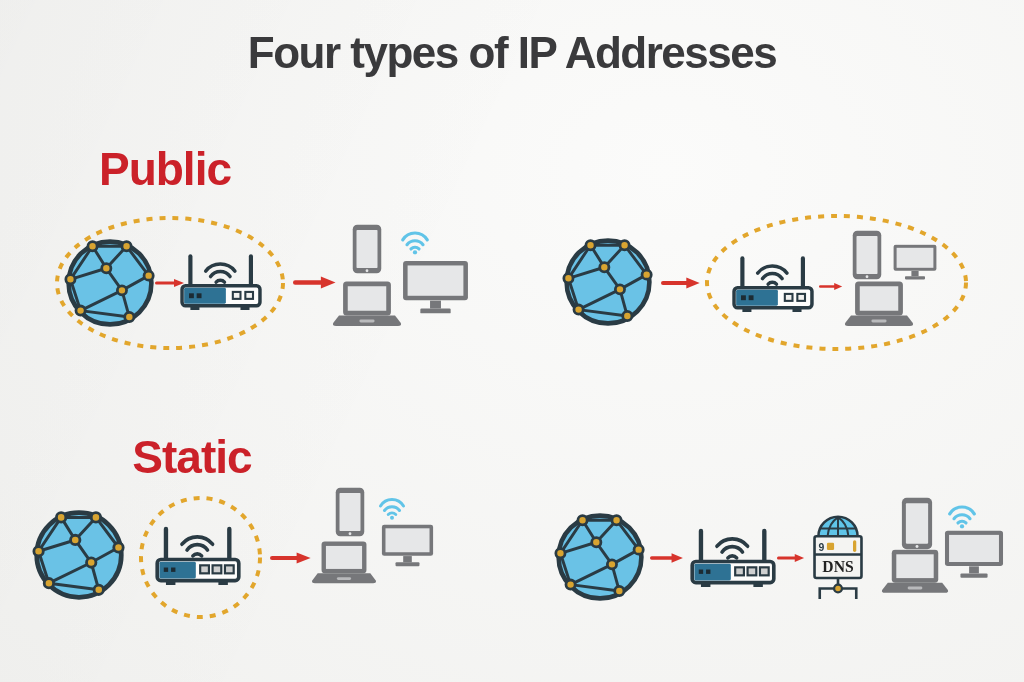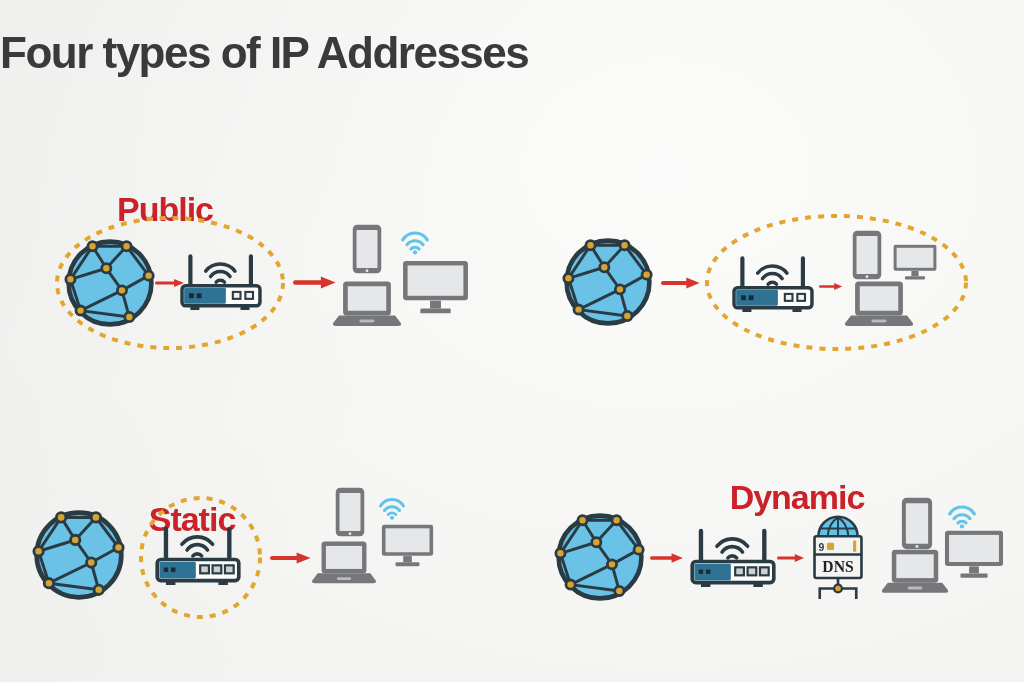--- a/index.html
+++ b/index.html
@@ -15,28 +15,27 @@
     font-family:"Liberation Sans",sans-serif;
     background:
       linear-gradient(115deg, rgba(0,0,0,0.018), rgba(0,0,0,0) 45%),
       radial-gradient(ellipse at 65% 25%, rgba(255,255,255,0.55), rgba(0,0,0,0.02)),
       var(--background);
   }
   #canvas{position:relative;width:1024px;height:682px;}
   .section{position:absolute;inset:0;}
   .abs{position:absolute;}
   .page-title{
-    position:absolute;left:0;top:28px;width:100%;text-align:left;
+    position:absolute;left:0;top:28px;width:100%;text-align:center;
     font-size:44px;font-weight:700;letter-spacing:-1.5px;color:var(--title-text);
   }
   .sec-label{
     position:absolute;transform:translateX(-50%);
-    font-size:34px;font-weight:700;letter-spacing:-1px;color:var(--label-text);
+    font-size:46px;font-weight:700;letter-spacing:-1px;color:var(--label-text);
     white-space:nowrap;
-    margin-top:48px;
   }
   svg{display:block;overflow:visible;}
 </style>
 </head>
 <body>
 
 <svg width="0" height="0" style="position:absolute" aria-hidden="true">
   <defs>
     <symbol id="sym-globe" viewBox="0 0 100 100">
       <circle cx="50" cy="50" r="45" fill="var(--globe-fill)" stroke="var(--dark-outline)" stroke-width="5"></circle>
@@ -195,21 +194,21 @@
       </svg>
     <svg class="abs" style="left:893px;top:244px" width="44" height="38" viewBox="0 0 110 94">
         <use href="#sym-monitor"></use>
       </svg>
     <svg class="abs" style="left:844px;top:281px" width="70" height="49" viewBox="0 0 120 84">
         <use href="#sym-laptop"></use>
       </svg>
   </div>
 
   <div class="section">
-    <div class="sec-label" style="left:192px;top:452px">Static</div>
+    <div class="sec-label" style="left:192px;top:430px">Static</div>
     <svg class="abs" style="left:137px;top:494px" width="127" height="127">
       <circle cx="63.5" cy="63.5" r="59.5" fill="none" stroke="var(--highlight)" stroke-width="4" stroke-dasharray="6 7"></circle>
     </svg>
     <svg class="abs" style="left:32px;top:508px" width="94" height="94" viewBox="0 0 100 100">
         <use href="#sym-globe"></use>
       </svg>
     <svg class="abs" style="left:154px;top:518px" width="88" height="67" viewBox="0 0 120 92">
         <use href="#sym-router-b"></use>
       </svg>
     <svg class="abs" style="left:270px;top:551px" width="42" height="14" viewBox="0 0 60 20" preserveAspectRatio="none">
@@ -223,21 +222,20 @@
       </svg>
     <svg class="abs" style="left:311px;top:541px" width="66" height="46" viewBox="0 0 120 84">
         <use href="#sym-laptop"></use>
       </svg>
     <svg class="abs" style="left:381px;top:524px" width="53" height="45" viewBox="0 0 110 94">
         <use href="#sym-monitor"></use>
       </svg>
   </div>
 
   <div class="section">
-    <div class="sec-label" style="left:797px;top:430px">Dynamic</div>
     <svg class="abs" style="left:554px;top:511px" width="92" height="92" viewBox="0 0 100 100">
         <use href="#sym-globe"></use>
       </svg>
     <svg class="abs" style="left:650px;top:552px" width="34" height="12" viewBox="0 0 60 20" preserveAspectRatio="none">
         <use href="#sym-arrow"></use>
       </svg>
     <svg class="abs" style="left:689px;top:520px" width="88" height="67" viewBox="0 0 120 92">
         <use href="#sym-router-b"></use>
       </svg>
     <svg class="abs" style="left:777px;top:553px" width="28" height="10" viewBox="0 0 60 20" preserveAspectRatio="none">

